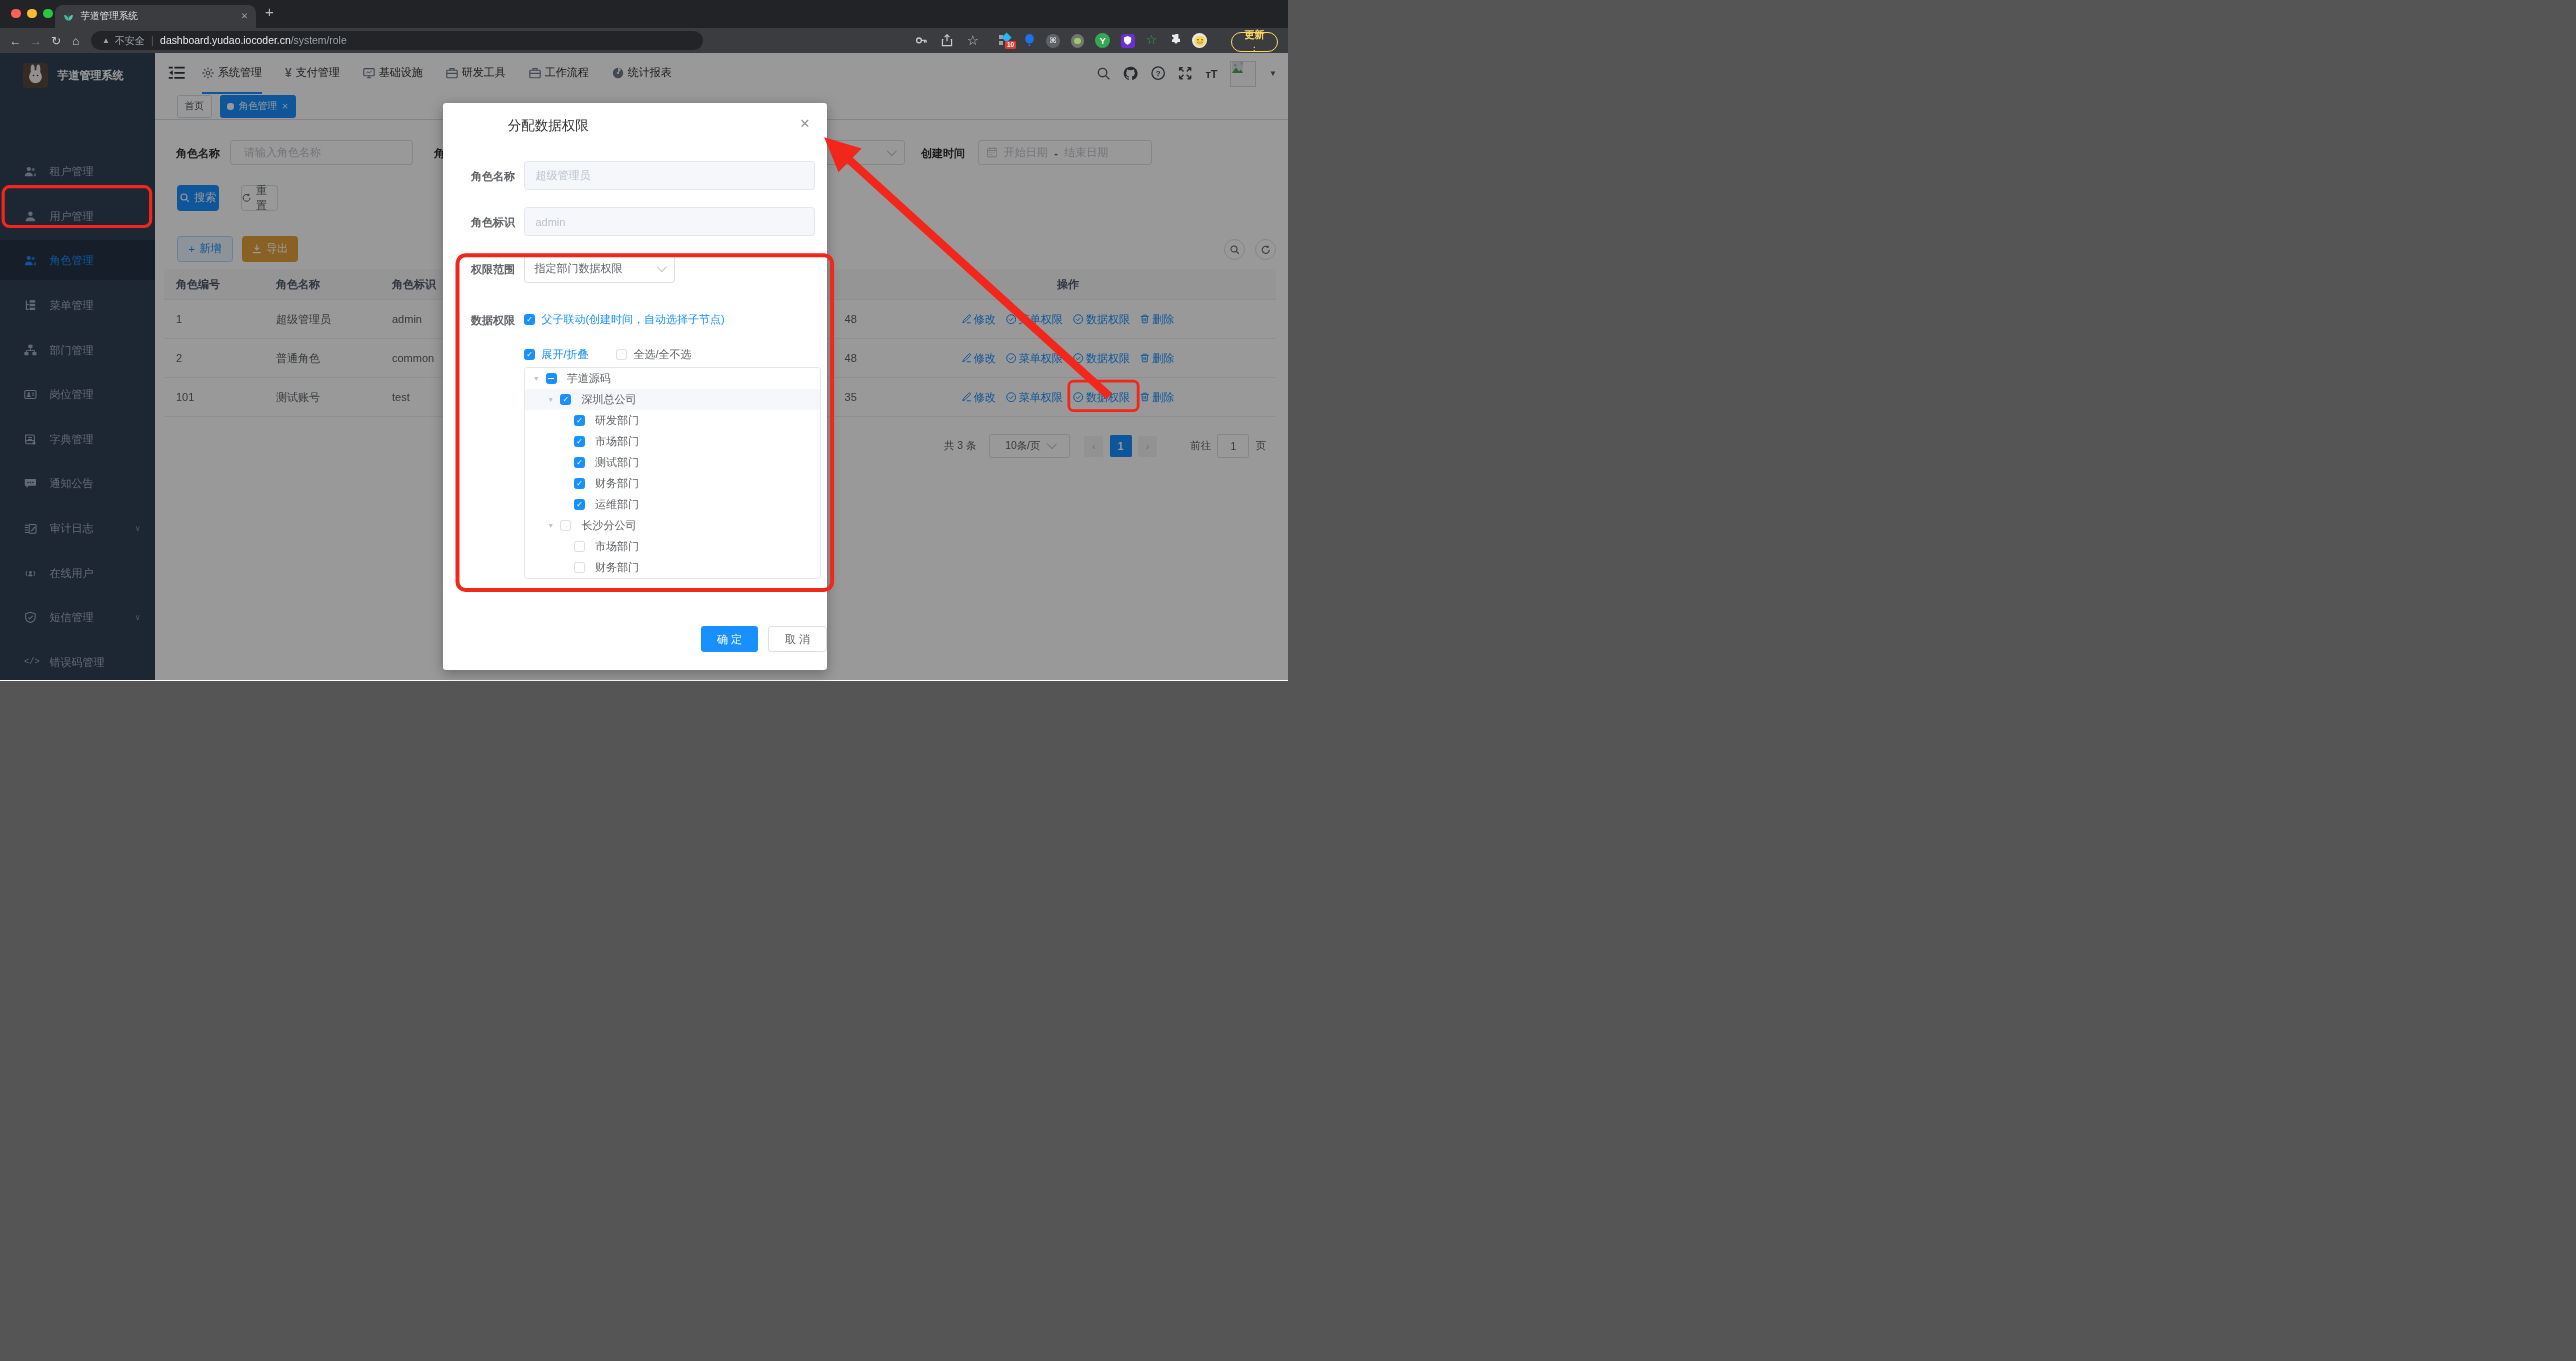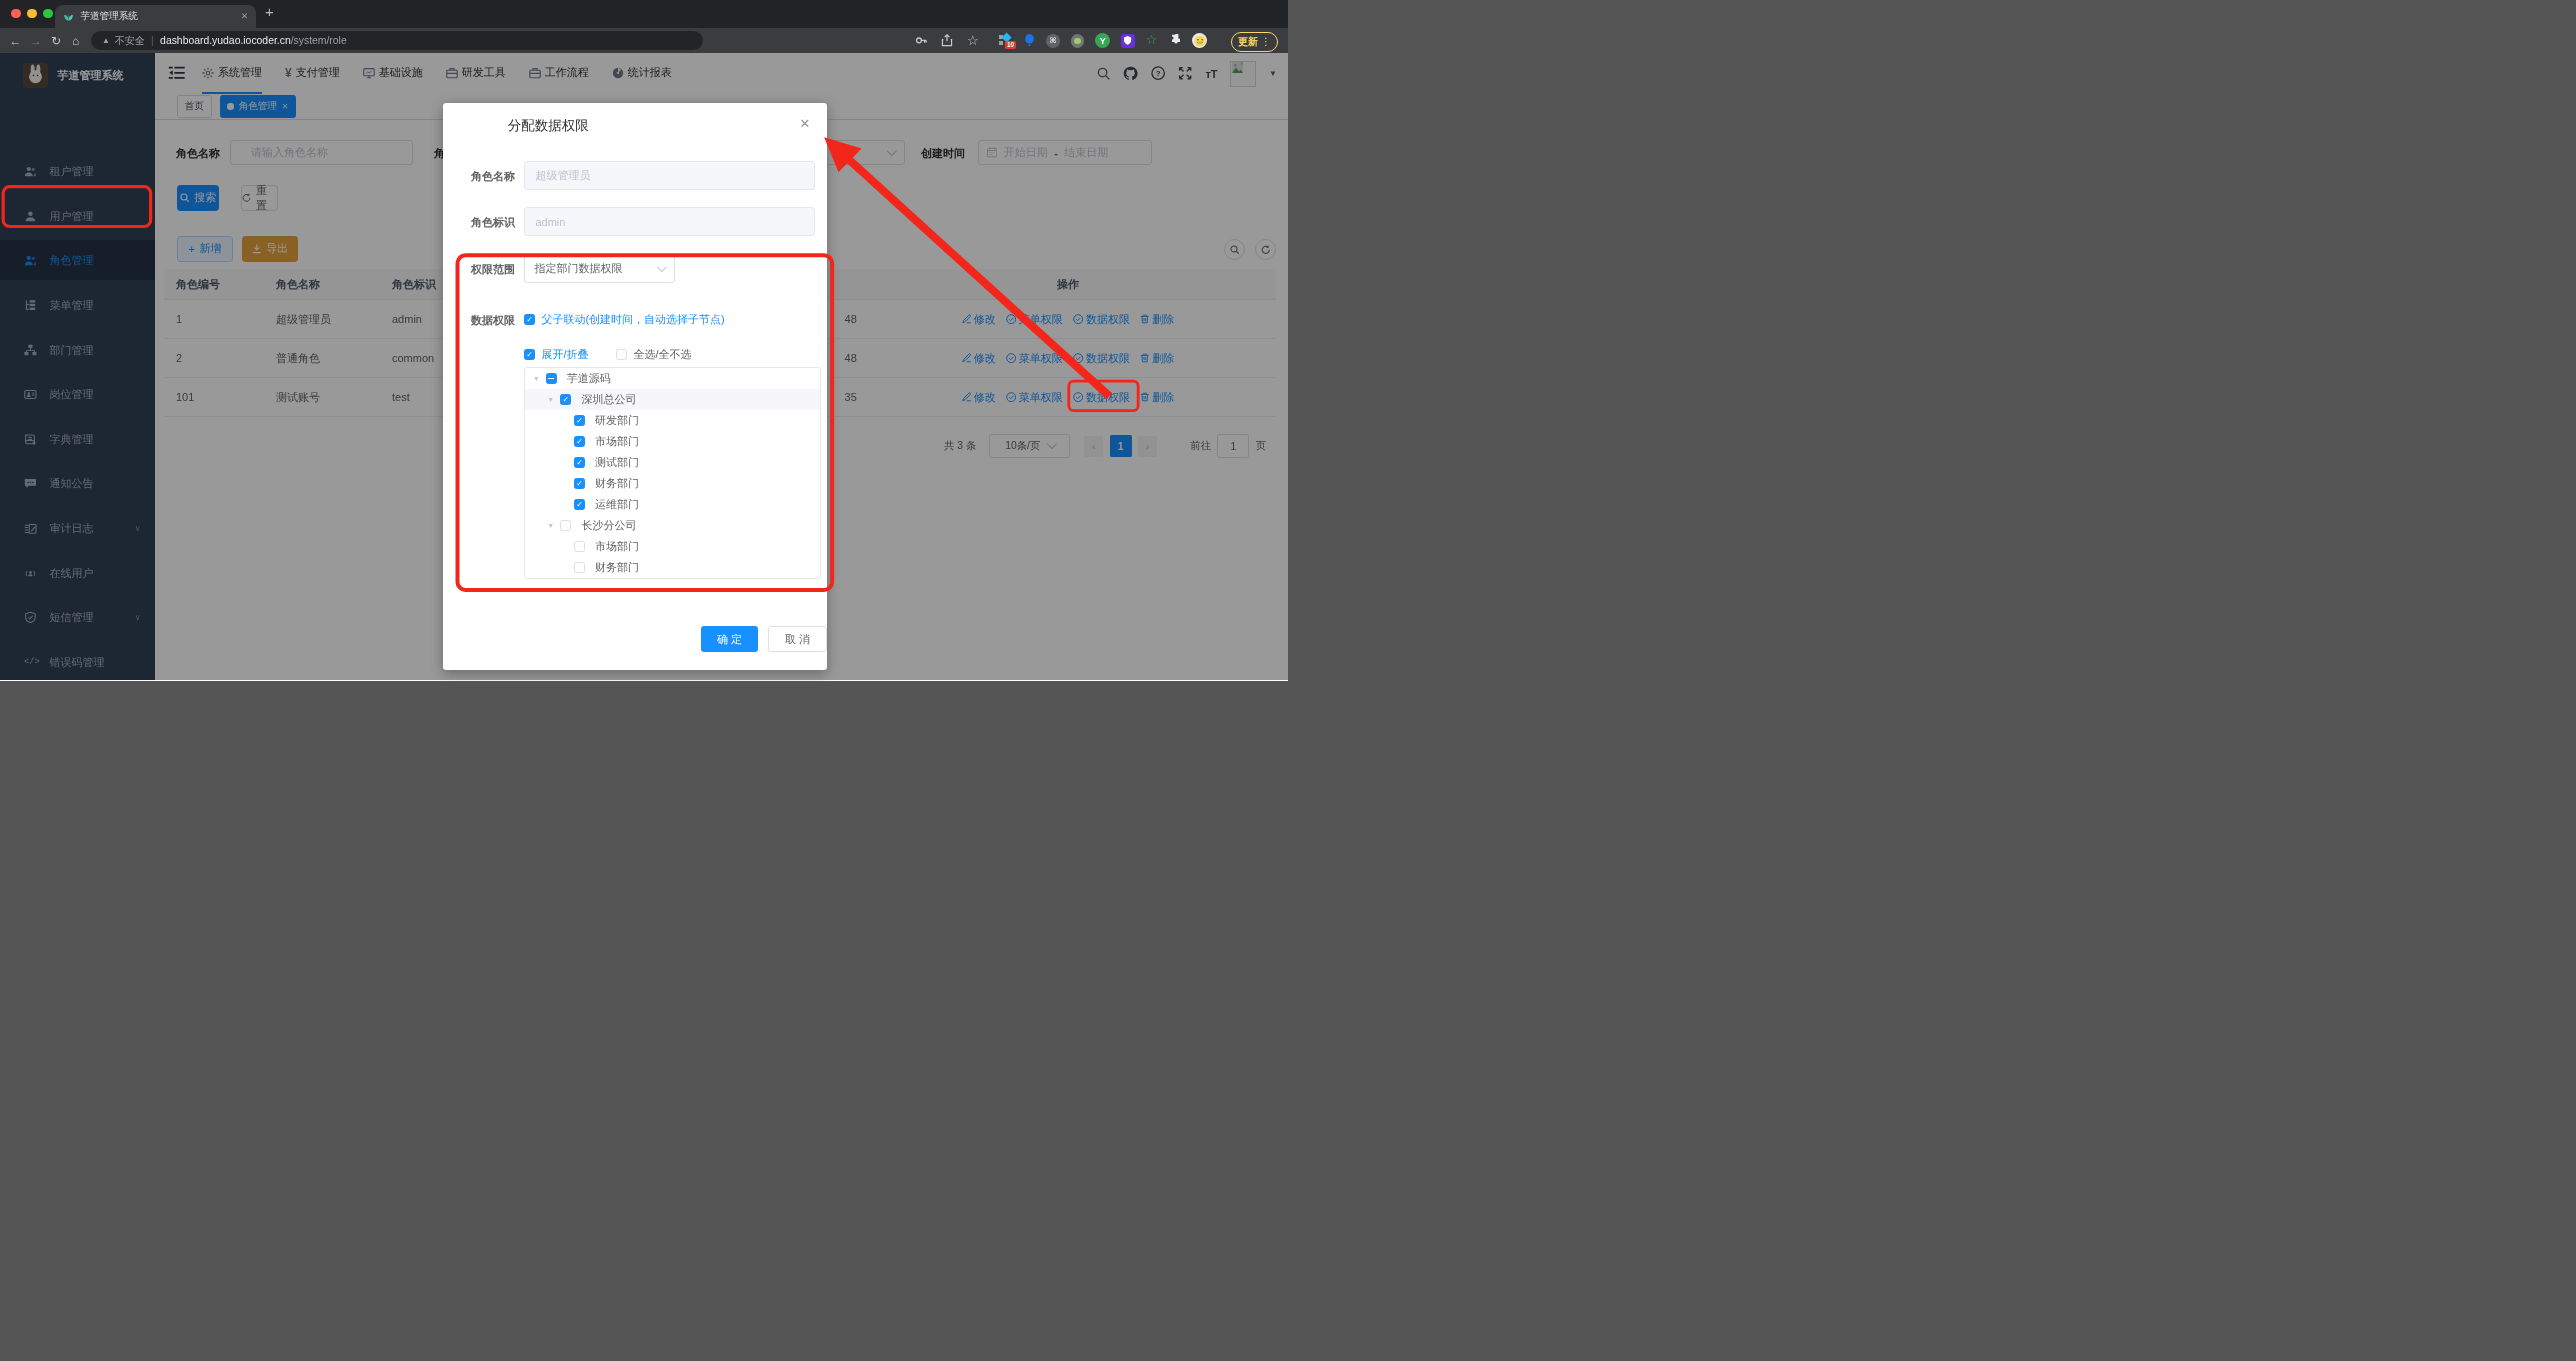--- a/index.html
+++ b/index.html
@@ -18,21 +18,21 @@
   .dim{color:#77797e;}
   .addr{position:absolute;left:91px;top:3.2px;width:612px;height:19px;border-radius:9.6px;background:#232428;
         display:flex;align-items:center;color:#9aa0a6;font-size:10px;}
   .addr .host{color:#e8eaed;font-size:10.4px;}
   .addr .path{color:#9aa0a6;font-size:10.4px;}
   .chromeicons{position:absolute;top:0;height:25.5px;display:flex;align-items:center;gap:13.5px;}
   .extbadge{position:absolute;left:6.4px;top:7.2px;background:#e33b2e;color:#fff;font-size:6.4px;font-weight:700;
             padding:0.8px 1.6px;border-radius:1.6px;line-height:1;}
   .update-pill{position:absolute;left:1231px;top:4px;width:45px;height:17.5px;border:1.6px solid #fdd663;
                border-radius:10.4px;display:flex;align-items:center;justify-content:center;gap:3.2px;
-               color:#fdd663;font-size:10px;font-weight:700;}
+               color:#fdd663;font-size:10px;font-weight:700;flex-direction:column;}
   
   .page{position:absolute;left:0;top:53px;width:1288px;height:627px;background:#fff;}
   .sidebar{position:absolute;left:0;top:0;width:155px;height:627px;background:#304156;}
   .logo-row{position:absolute;left:0;top:6.4px;width:155px;height:33px;display:flex;align-items:center;}
   .logo-img{width:25px;height:25px;border-radius:3.2px;margin-left:23px;background:#4a3f36;overflow:hidden;}
   .logo-title{color:#fff;font-size:11px;font-weight:700;margin-left:9.6px;}
   .s-item{position:absolute;left:0;width:155px;height:40px;display:flex;align-items:center;color:#a7b1c2;font-size:11px;}
   .s-item .ic{width:12.8px;height:12.8px;margin-left:24px;margin-right:12.8px;flex:none;}
   .s-item.active{color:#1890ff;background:#263445;}
   .s-chev{position:absolute;right:14.3px;color:#8594a5;font-size:8px;}
@@ -406,21 +406,21 @@
           <span>首页</span>
         </span>
       <span class="tag active">
         <span class="tag-dot"></span>
         <span>角色管理</span>
         <span class="tag-x">✕</span>
       </span>
     </div>
 
     <div class="flabel" style="left:176px;top:93px">角色名称</div>
-    <div class="inp" style="left:230px;top:87px;width:183px;height:25px;padding:0 20px">
+    <div class="inp" style="left:230px;top:87px;width:183px;height:25px;padding:0 13px">
       <span class="ph">请输入角色名称</span>
     </div>
     <div class="flabel" style="left:434px;top:93px">角色标识</div>
     <div class="inp" style="left:797px;top:87px;width:108px;height:25px;justify-content:flex-end;padding:0 9.6px">
       <span class="chev"></span>
     </div>
     <div class="flabel" style="left:921px;top:93px">创建时间</div>
     <div class="inp" style="left:978px;top:87px;width:174px;height:25px;padding:0 8px;gap:6.4px">
       <svg class="icon" width="10.4" height="10.4" viewBox="0 0 13 13">
           <rect x="0.7" y="1.7" width="11.6" height="10.6" rx="1" fill="none" stroke="#c0c4cc" stroke-width="1.2"></rect>

